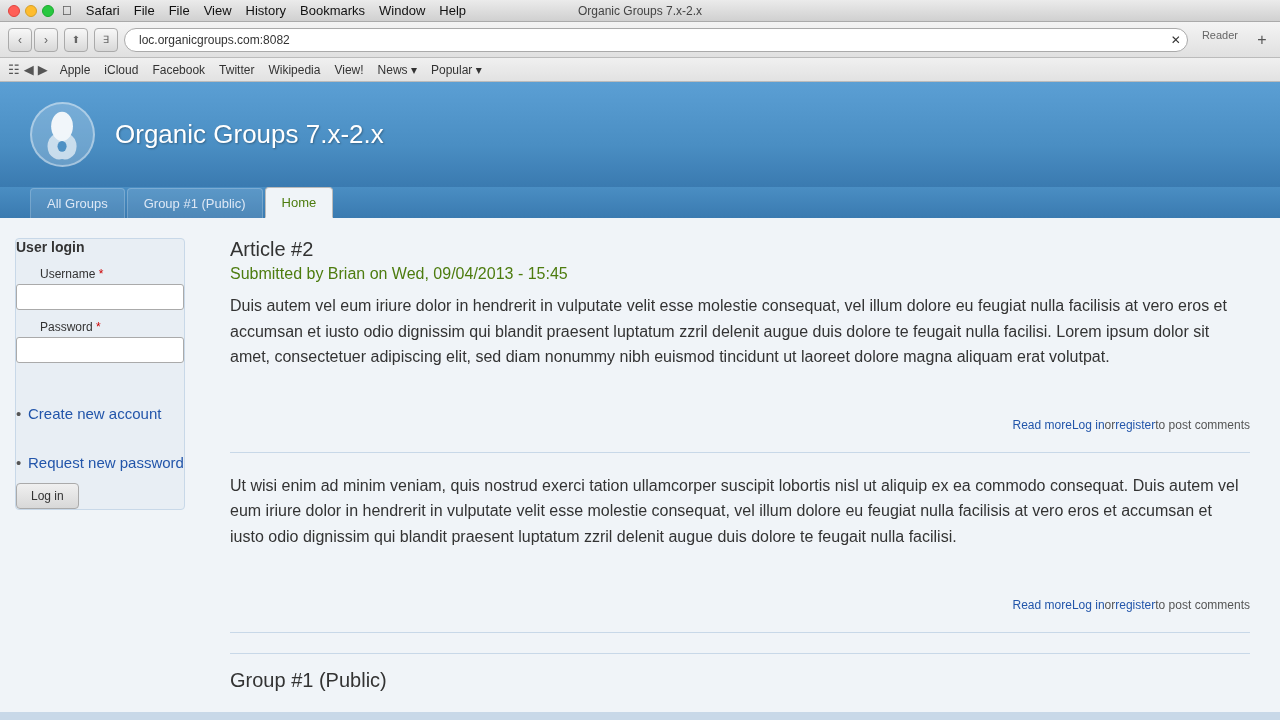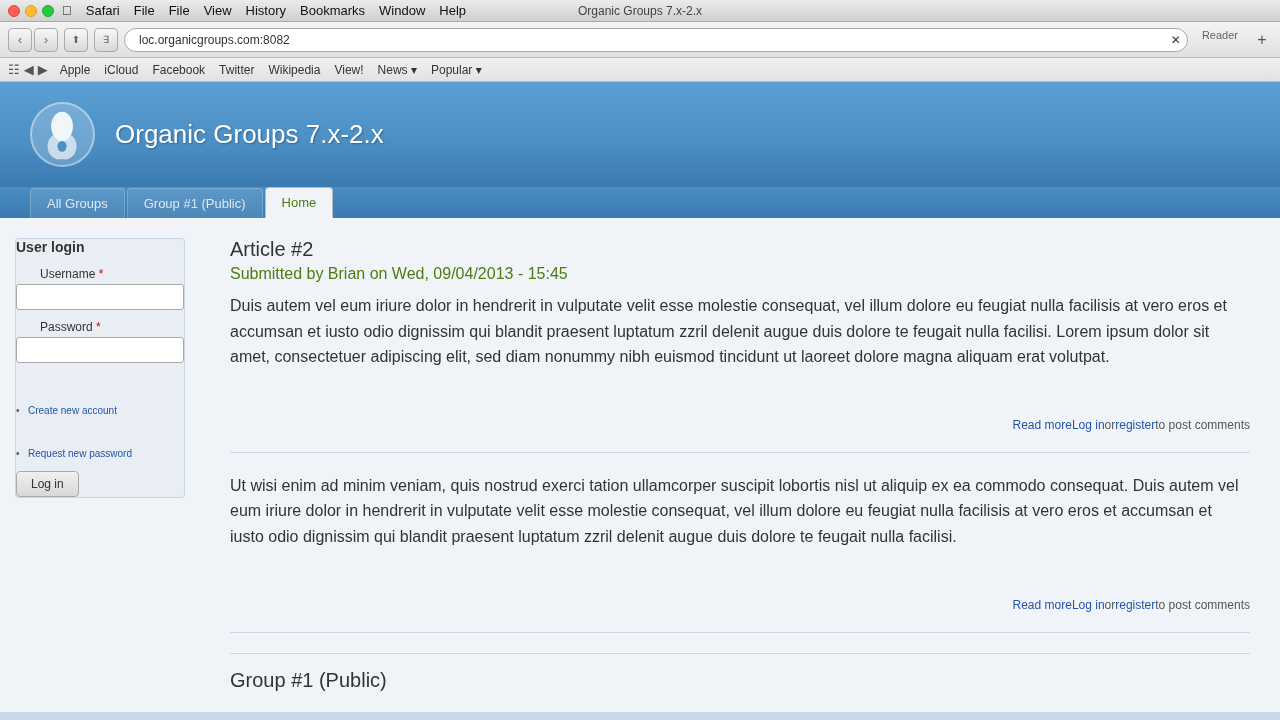--- a/index.html
+++ b/index.html
@@ -218,21 +218,21 @@
       background: white;
       margin-bottom: 10px;
       padding: 0 4px;
       font-size: 12px;
     }
     .login-links {
       margin: 8px 0 12px;
       list-style: none;
     }
     .login-links li {
-      font-size: 10px;
+      font-size: 15px;
       margin-bottom: 3px;
       padding-left: 12px;
       position: relative;
       margin-top: 32px;
     }
     .login-links li::before {
       content: '•';
       position: absolute;
       left: 0;
       color: #555;

